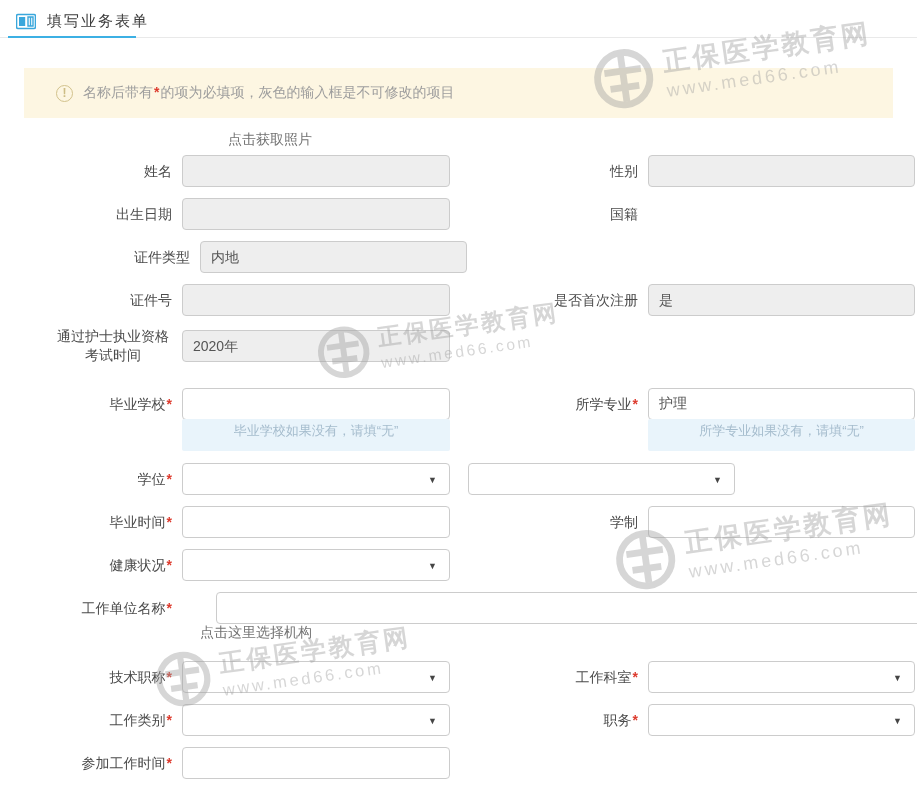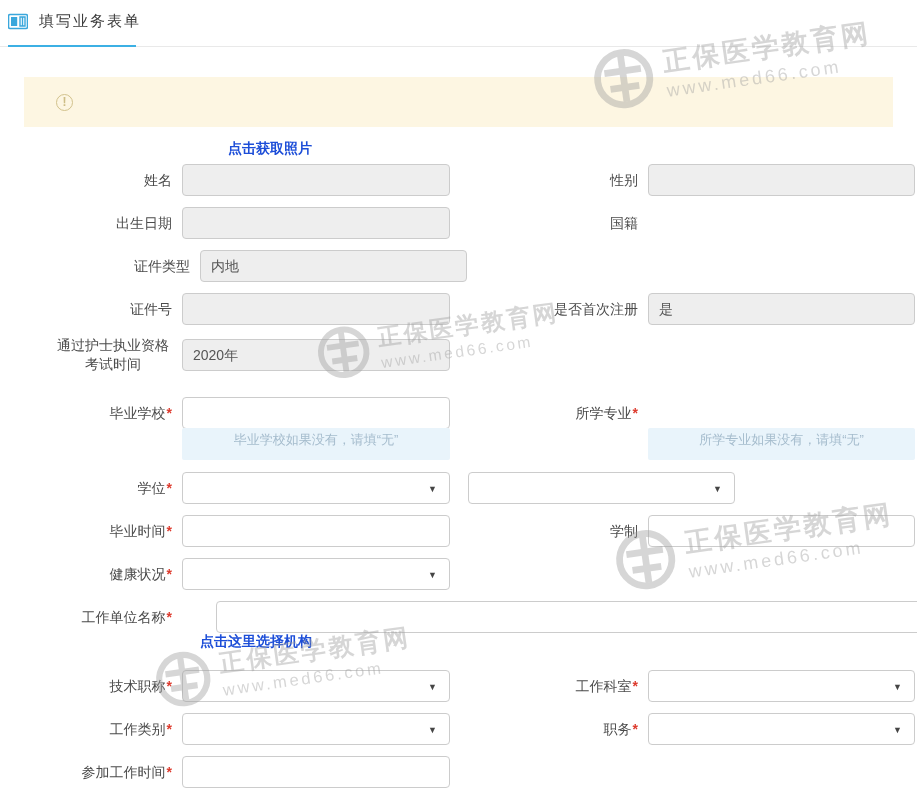--- a/index.html
+++ b/index.html
@@ -1,21 +1,21 @@
 <!DOCTYPE html>
 <html><head>
 <meta charset="utf-8">
 <style>
   * { margin:0; padding:0; box-sizing:border-box; }
   html,body { background:#fff; }
   body { font-family:"Liberation Sans","DejaVu Sans",sans-serif; }
   .page { position:relative; width:917px; height:800px; overflow:hidden; background:#fff; }
 
   
-  .page-header { position:relative; height:47px; border-bottom:1px solid #e9e9e9; }
+  .page-header { position:relative; height:38px; border-bottom:1px solid #e9e9e9;padding-left:8px; }
   .header-inner { display:flex; align-items:center; gap:11px; padding:12px 0 0 8px; }
   .page-title { font-size:15px; color:#3a3a3a; letter-spacing:2px; }
   .accent-bar { position:absolute; left:8px; bottom:-1px; width:128px; height:2px; background:#3cb0e4; }
 
   
   .notice { display:flex; align-items:center; gap:10px; height:50px; margin:30px 24px 0 24px;
             background:#fdf6e2; padding-left:32px; font-size:14px; color:#9d9d9d; }
   .warn-icon { flex:0 0 auto; width:17px; height:17px; border:1px solid #d2c28c; border-radius:50%;
                color:#cdbd85; font-size:12px; line-height:15px; text-align:center; font-weight:bold; }
   .notice .star { margin:0 1px; }
@@ -39,21 +39,21 @@
   .ctrl-r { width:267px; }
   .ctrl-wide { width:715px; }
   .disabled { background:#eeeeee; }
   input.box { outline:none; }
   .select { position:relative; cursor:pointer; }
   .caret { position:absolute; right:12px; top:0; line-height:32px; font-size:9px; color:#454545; }
 
   .hint { height:32px; line-height:24px; background:#e9f4fb; color:#a5bccd; font-size:13px;
           text-align:center; border-radius:2px; }
 
-  .link { color:#1d4ed8; font-size:14px; text-decoration:none; cursor:pointer; display:inline-block;font-weight:bold; }
+  .link { color:#737373; font-size:14px; text-decoration:none; cursor:pointer; display:inline-block; }
   .photo-row { margin-bottom:6px; min-height:18px; }
   .photo-pad { padding-left:46px; width:268px; }
   .orglink-row { margin-top:-1px; margin-bottom:19px; min-height:15px; }
   .orglink-pad { padding-left:18px; }
   .spacer-l { width:162px; flex:0 0 auto; }
   .gap-after-exam { margin-bottom:23px; }
   .hint-row { margin-top:-1px; margin-bottom:12px; }
   .workunit-row { margin-bottom:0; }
 
   
@@ -76,20 +76,21 @@
         <path d="M12 4 h5 v9 h-5 z" fill="none" stroke="#3aa7dc" stroke-width="1.4"></path>
         <path d="M14.5 4 v9" stroke="#3aa7dc" stroke-width="1.4"></path>
       </svg>
       <span class="page-title">填写业务表单</span>
     </div>
     <div class="accent-bar"></div>
   </div>
 
   <div class="notice">
     <span class="warn-icon">!</span>
+    <span><span>名称后带有</span><span class="star">*</span><span>的项为必填项，灰色的输入框是不可修改的项目</span></span>
   </div>
 
   <div class="form">
 
     <div class="row photo-row">
       <div class="spacer-l"></div>
       <div class="photo-pad"><a class="link">点击获取照片</a></div>
     </div>
 
     <div class="row">
@@ -138,20 +139,21 @@
       </div>
     </div>
 
     <div class="row" style="margin-bottom:0;">
       <div class="cell cell-l">
         <label class="lbl lbl-l"><span>毕业学校</span><span class="star">*</span></label>
         <input type="text" class="box ctrl-l" value="" style="">
       </div>
       <div class="cell cell-r">
         <label class="lbl lbl-r"><span>所学专业</span><span class="star">*</span></label>
+        <input type="text" class="box ctrl-r" value="护理" style="">
       </div>
     </div>
 
     <div class="row hint-row">
       <div class="cell cell-l" style="min-height:24px;">
         <div class="spacer-l"></div>
         <div class="hint ctrl-l">毕业学校如果没有，请填“无”</div>
       </div>
       <div class="cell cell-r" style="min-height:24px;">
         <div style="width:180px;flex:0 0 auto;"></div>

